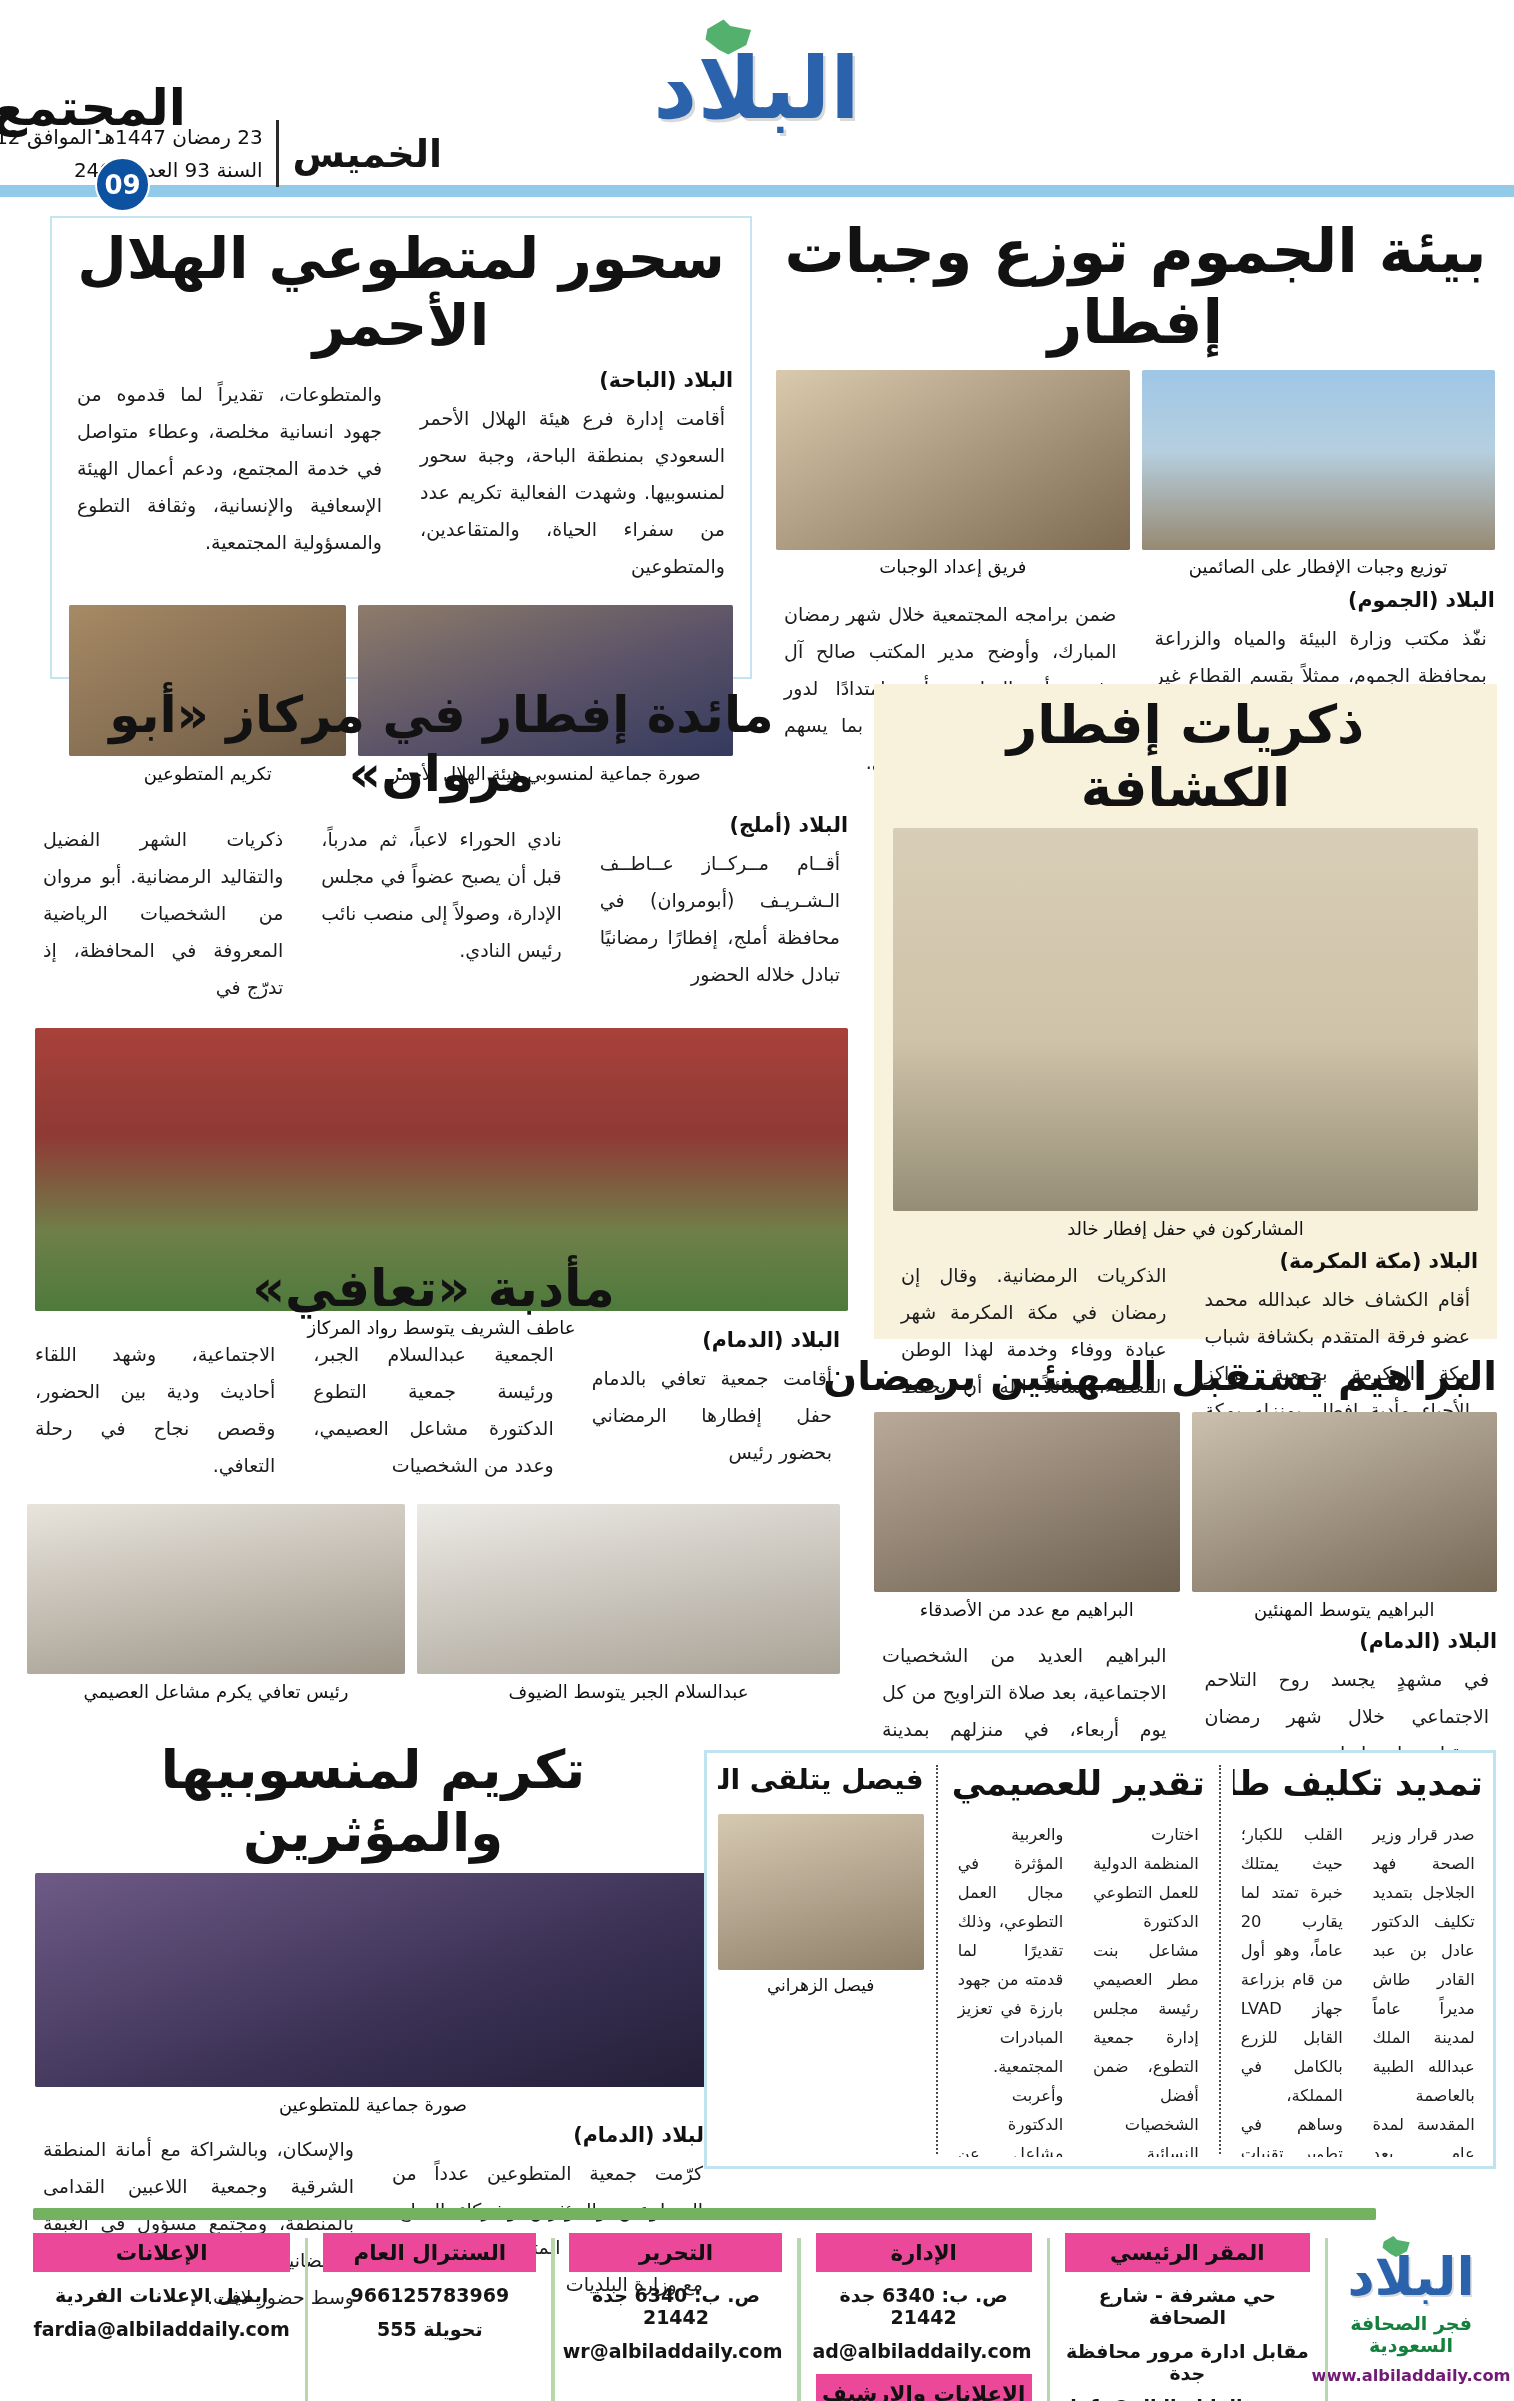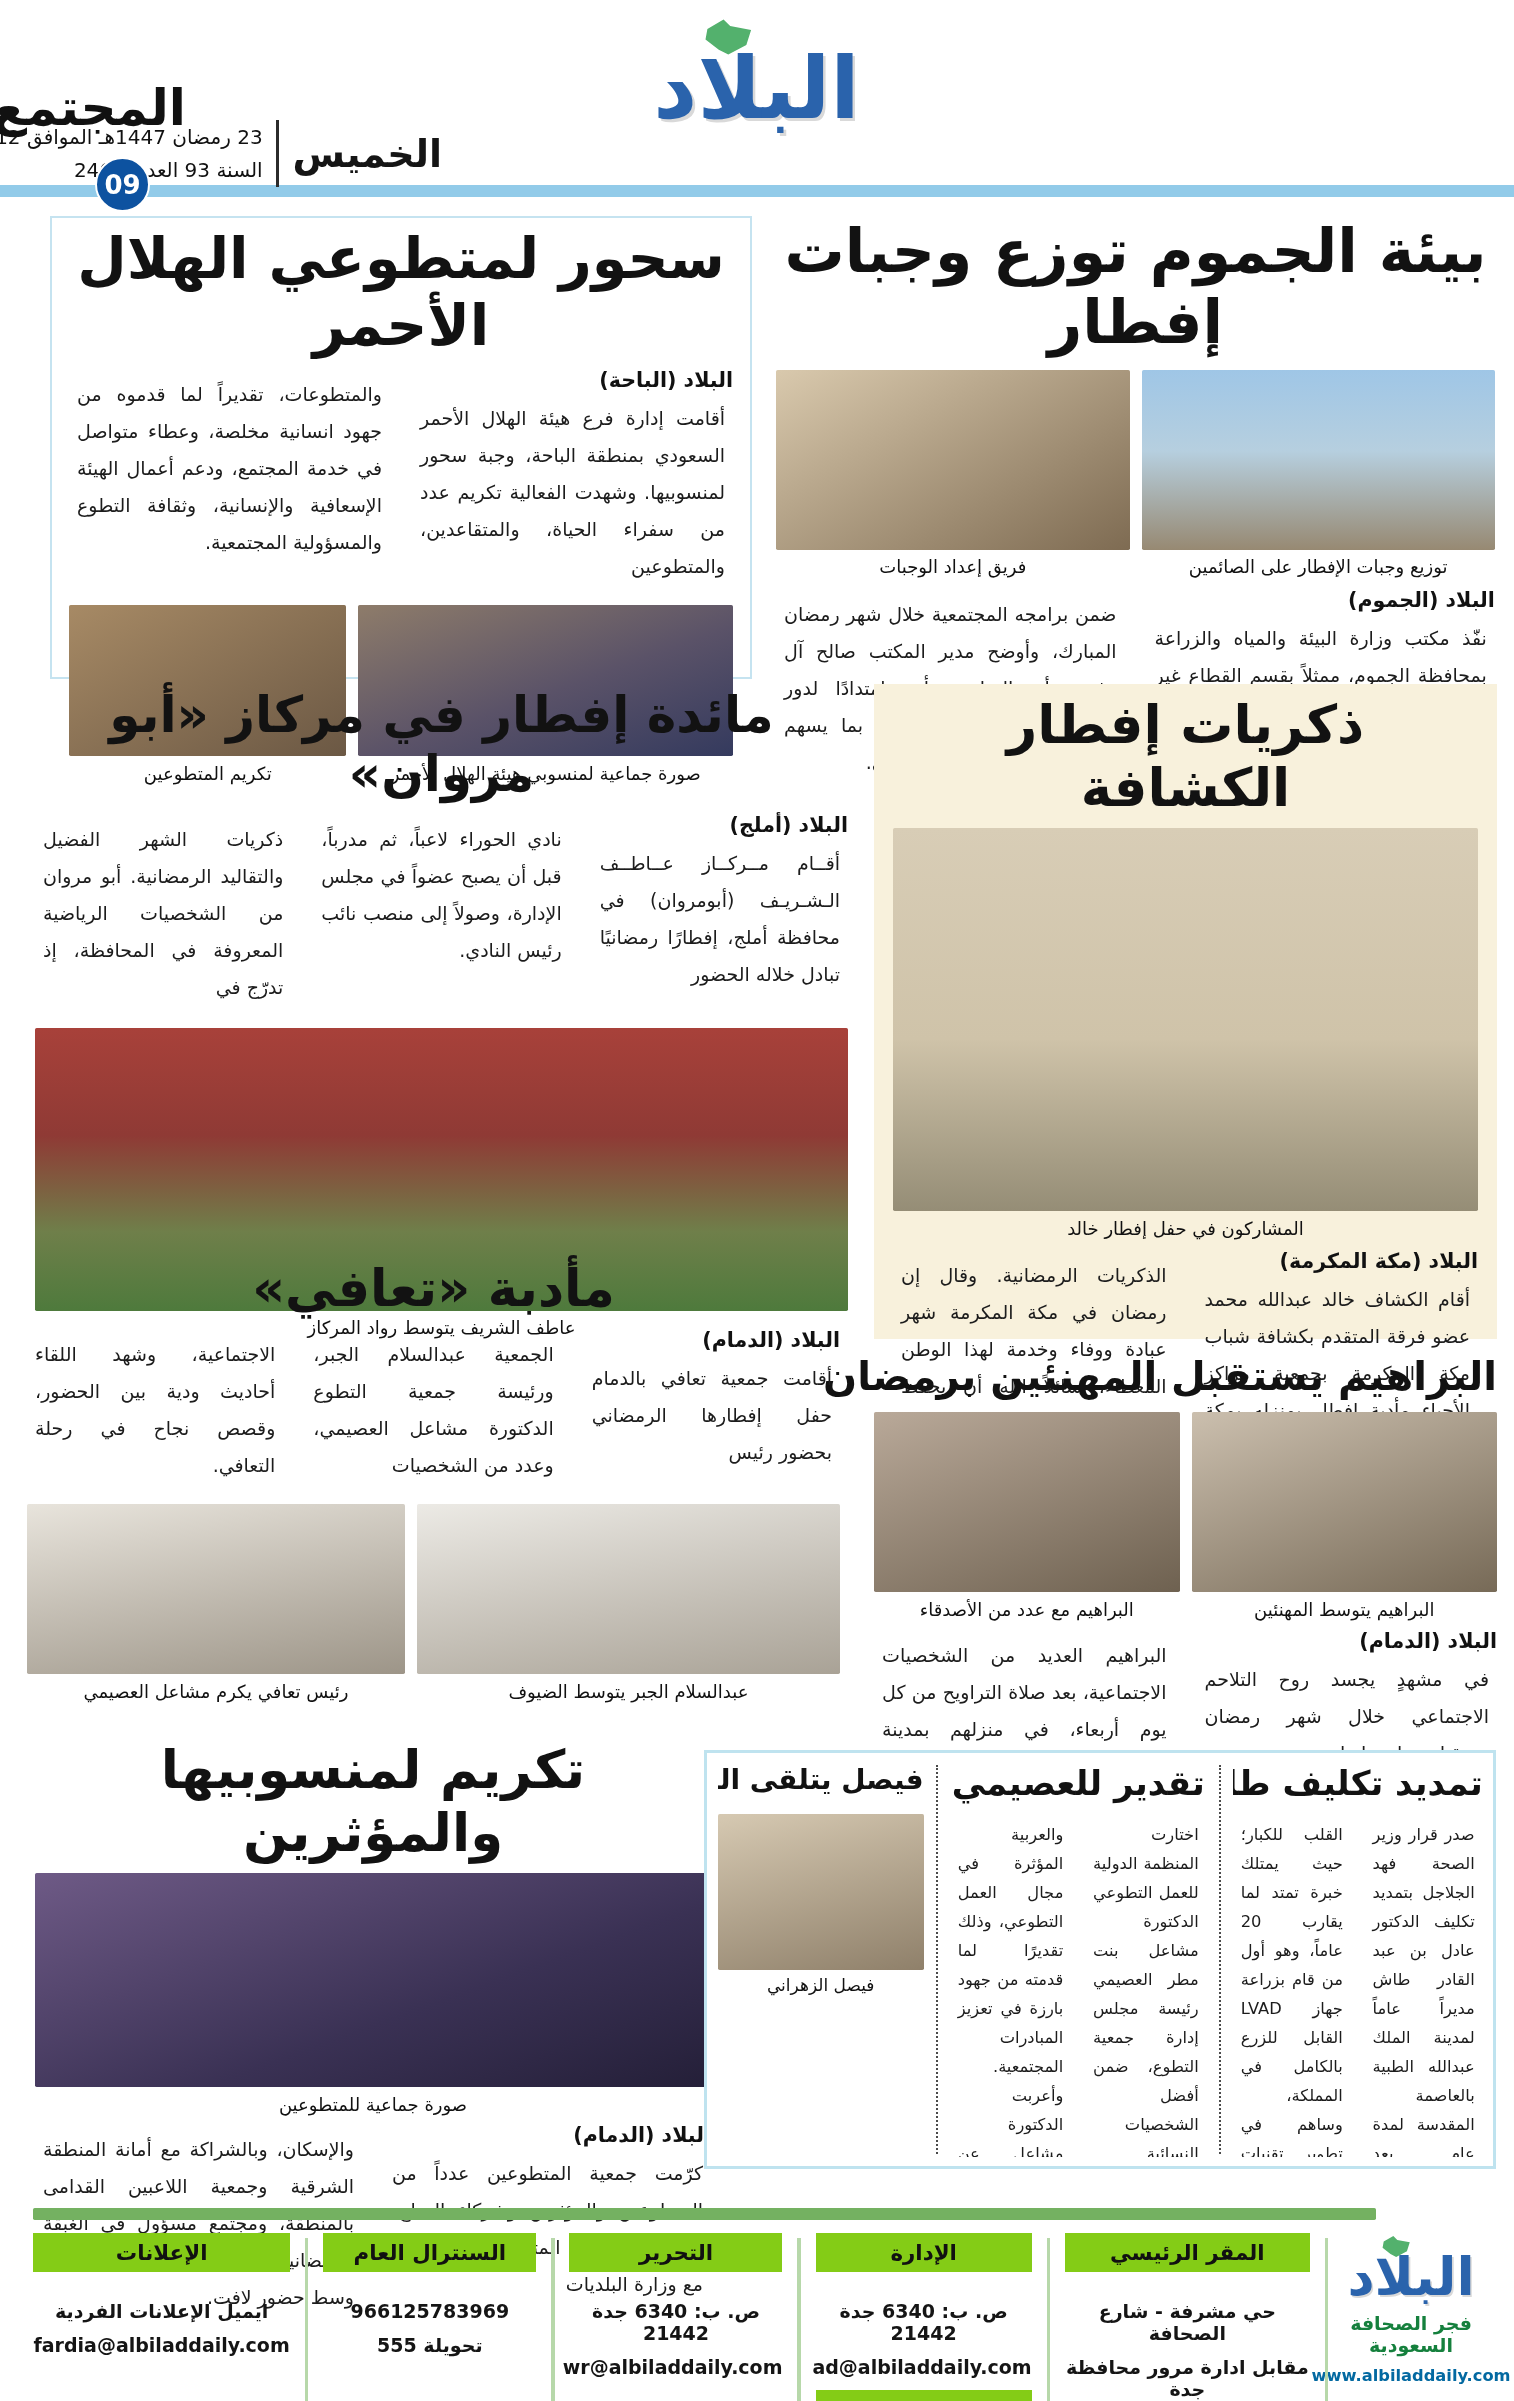--- a/index.html
+++ b/index.html
@@ -84,34 +84,34 @@
   .mini .cap{font-size:17px;margin-top:5.1px;}
   .ph-faisal{height:156px;}
   .faisal-fig{margin:8.6px 0 0;display:flex;flex-direction:column;}
 
   
   .footer-bar{position:absolute;left:34px;top:2208px;width:1343px;height:12px;background:#74b161;border-radius:1.7px;}
   .footer-cols{position:absolute;left:34px;top:2233px;width:1446px;display:flex;
                justify-content:space-between;align-items:stretch;}
   .fcol{box-sizing:border-box;}
   .fdiv{width:3.4px;background:#b7d8aa;margin-top:5.1px;}
-  .fhead{background:#84cc16;font-weight:bold;font-size:21.4px;text-align:center;padding:6.9px 5.1px;
-         margin-bottom:28px;color:#111;}
+  .fhead{background:#ec4899;font-weight:bold;font-size:21.4px;text-align:center;padding:6.9px 5.1px;
+         margin-bottom:12px;color:#111;}
   .fline{font-size:19px;font-weight:bold;text-align:center;margin:12px 0;color:#151515;}
   .fcol-logo{width:136px;text-align:center;}
   .fcol-hq{width:245px;}
   .fcol-admin{width:216px;}
   .fcol-edit{width:213px;}
   .fcol-central{width:213px;}
   .fcol-ads{width:257px;}
   .flogo{display:flex;flex-direction:column;align-items:center;}
   .flogo-map{margin-bottom:-10.3px;transform:translateX(-15.4px);}
   .flogo-text{font-size:53px;font-weight:bold;color:#2a63ac;line-height:1;text-shadow:1.7px 1.7px 0 #d9d9d9;}
   .fslogan{font-size:19px;font-weight:bold;margin-top:8.6px;color:#15803d;}
-  .fsite{font-size:16.3px;font-weight:bold;margin-top:10.3px;color:#0369a1;}
+  .fsite{font-size:16.3px;font-weight:bold;margin-top:10.3px;color:#701a75;}
 
   
   .ph-suhoor1{background:linear-gradient(160deg,#8e7c6a 0%,#5a5268 55%,#343a5e 100%);}
   .ph-suhoor2{background:linear-gradient(150deg,#a78a65 0%,#6b5844 100%);}
   .ph-jumum1{background:linear-gradient(180deg,#9fc6e6 0%,#b6cfdf 45%,#978972 100%);}
   .ph-jumum2{background:linear-gradient(150deg,#d9c9ad 0%,#7e6b52 100%);}
   .ph-mirkaz{background:linear-gradient(180deg,#a8413a 0%,#8f3a35 38%,#6f7f4a 72%,#4e7a3c 100%);}
   .ph-scouts{background:linear-gradient(180deg,#d8cdb6 0%,#cfc3a9 55%,#958d76 100%);}
   .ph-ibr1{background:linear-gradient(160deg,#cbbfae 0%,#776a57 100%);}
   .ph-ibr2{background:linear-gradient(160deg,#b9a999 0%,#6e6150 100%);}

